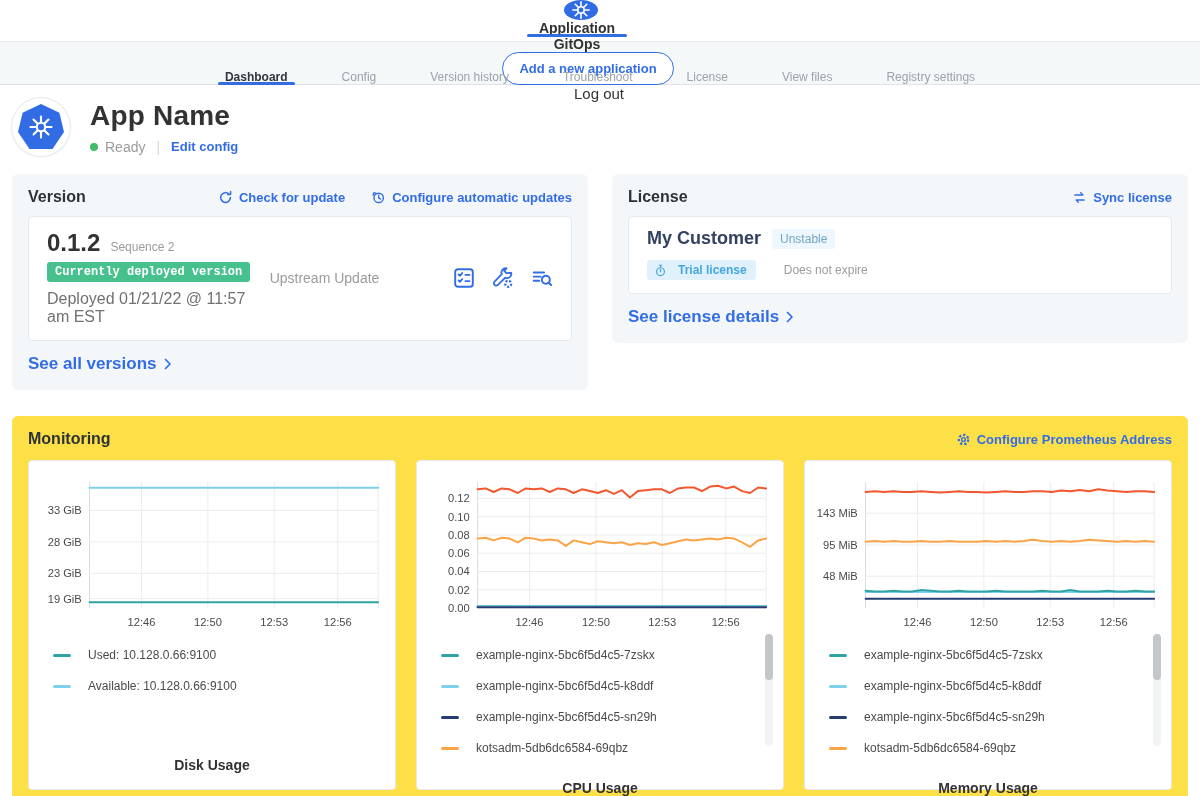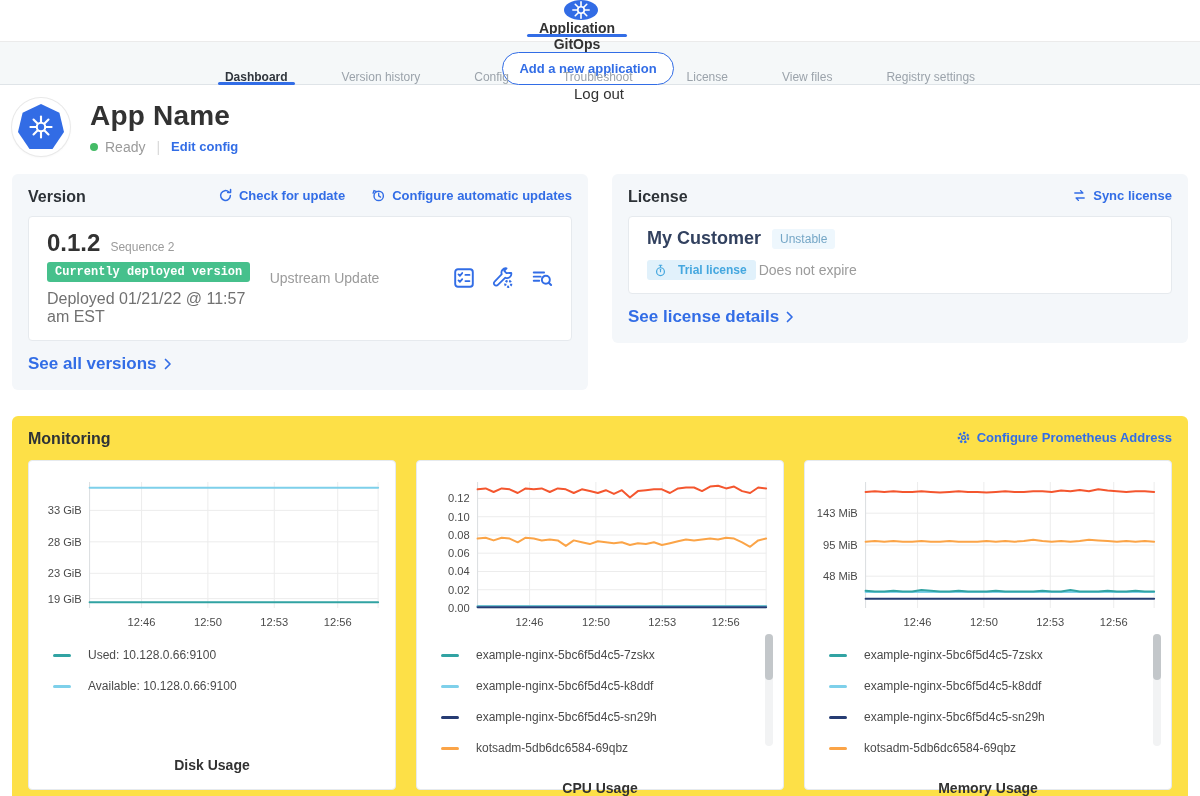--- a/index.html
+++ b/index.html
@@ -34,21 +34,21 @@
   .status-row { display:flex; align-items:center; margin-top:7px; font-size:14px; }
   .status-dot { width:8px; height:8px; border-radius:50%; background:#44bb66; margin-right:7px; }
   .status-text { color:#9b9b9b; }
   .v-divider { color:#d8d8d8; margin:0 11px; }
   .edit-config { color:#326de6; font-size:13px; font-weight:bold; cursor:pointer; }
 
   
   .cards-row { display:flex; gap:24px; margin:9px 12px 0; align-items:flex-start; }
   .panel { background:#f4f7fa; border-radius:6px; padding:14px 16px 16px; }
   .version-panel, .license-panel { width:576px; }
-  .panel-header { display:flex; align-items:flex-start; }
+  .panel-header { display:flex; align-items:center; }
   .panel-title { font-size:16px; font-weight:bold; color:#2d3237; flex:1; margin:0; }
   .header-links { display:flex; gap:26px; }
   .blue-link { display:flex; align-items:center; gap:6px; color:#326de6; font-size:13px; font-weight:bold; cursor:pointer; white-space:nowrap; }
   .inner-card { background:#fff; border:1px solid #e6eaee; border-radius:4px; margin-top:10px; }
 
   
   .version-inner { padding:12px 18px 14px; display:flex; align-items:center; }
   .v-col1 { width:44%; }
   .version-line { display:flex; align-items:baseline; }
   .version-number { font-size:24px; font-weight:bold; color:#323232; }
@@ -59,21 +59,21 @@
   .v-icons { display:flex; gap:17px; align-items:center; }
   .see-link { display:inline-flex; align-items:center; gap:7px; margin-top:13px; color:#326de6; font-size:17px; font-weight:bold; cursor:pointer; }
 
   
   .license-inner { padding:11px 18px 13px; }
   .lic-row1 { display:flex; align-items:center; }
   .customer-name { font-size:18px; font-weight:bold; color:#32415f; }
   .channel-badge { background:#eef7fd; color:#74a6c6; font-size:12px; padding:3px 8px; border-radius:3px; margin-left:11px; }
   .lic-row2 { display:flex; align-items:center; margin-top:11px; }
   .trial-badge { display:inline-flex; align-items:center; gap:11px; background:#e1f1fb; color:#44a7df; font-size:12px; font-weight:bold; padding:3px 9px 3px 7px; border-radius:3px; }
-  .expiry { font-size:14px; color:#9b9b9b; margin-left:3px; }
+  .expiry { font-size:12px; color:#9b9b9b; margin-left:28px; }
 
   
   .monitoring-panel { margin:26px 12px 0; background:#fde047; border-radius:6px; padding:14px 16px 16px; }
   .charts-row { display:flex; gap:20px; margin-top:12px; }
   .chart-card { flex:1; background:#fff; border:1px solid #e6eaee; border-radius:4px; padding:13px 8px 6px; display:flex; flex-direction:column; height:330px; }
   .chart-holder { height:158px; padding:0 4px; }
   .chart-holder svg { display:block; width:100%; height:158px; }
   .legend { position:relative; padding:16px 14px 0 16px; flex:1; }
   .legend-row { display:flex; align-items:center; margin-bottom:17px; }
   .legend-dash { width:18px; height:3px; border-radius:2px; margin-right:17px; flex:none; }
@@ -108,24 +108,24 @@
   <div class="nav-spacer"></div>
   <button class="add-app-btn">Add a new application</button>
   <span class="logout">Log out</span>
 </header>
 
 <nav class="sub-nav">
   <div class="sub-tab active">
       <span>Dashboard</span>
     </div>
   <div class="sub-tab">
+      <span>Config</span>
+    </div>
+  <div class="sub-tab">
       <span>Version history</span>
-    </div>
-  <div class="sub-tab">
-      <span>Config</span>
     </div>
   <div class="sub-tab">
       <span>Troubleshoot</span>
     </div>
   <div class="sub-tab">
       <span>License</span>
     </div>
   <div class="sub-tab">
       <span>View files</span>
     </div>

